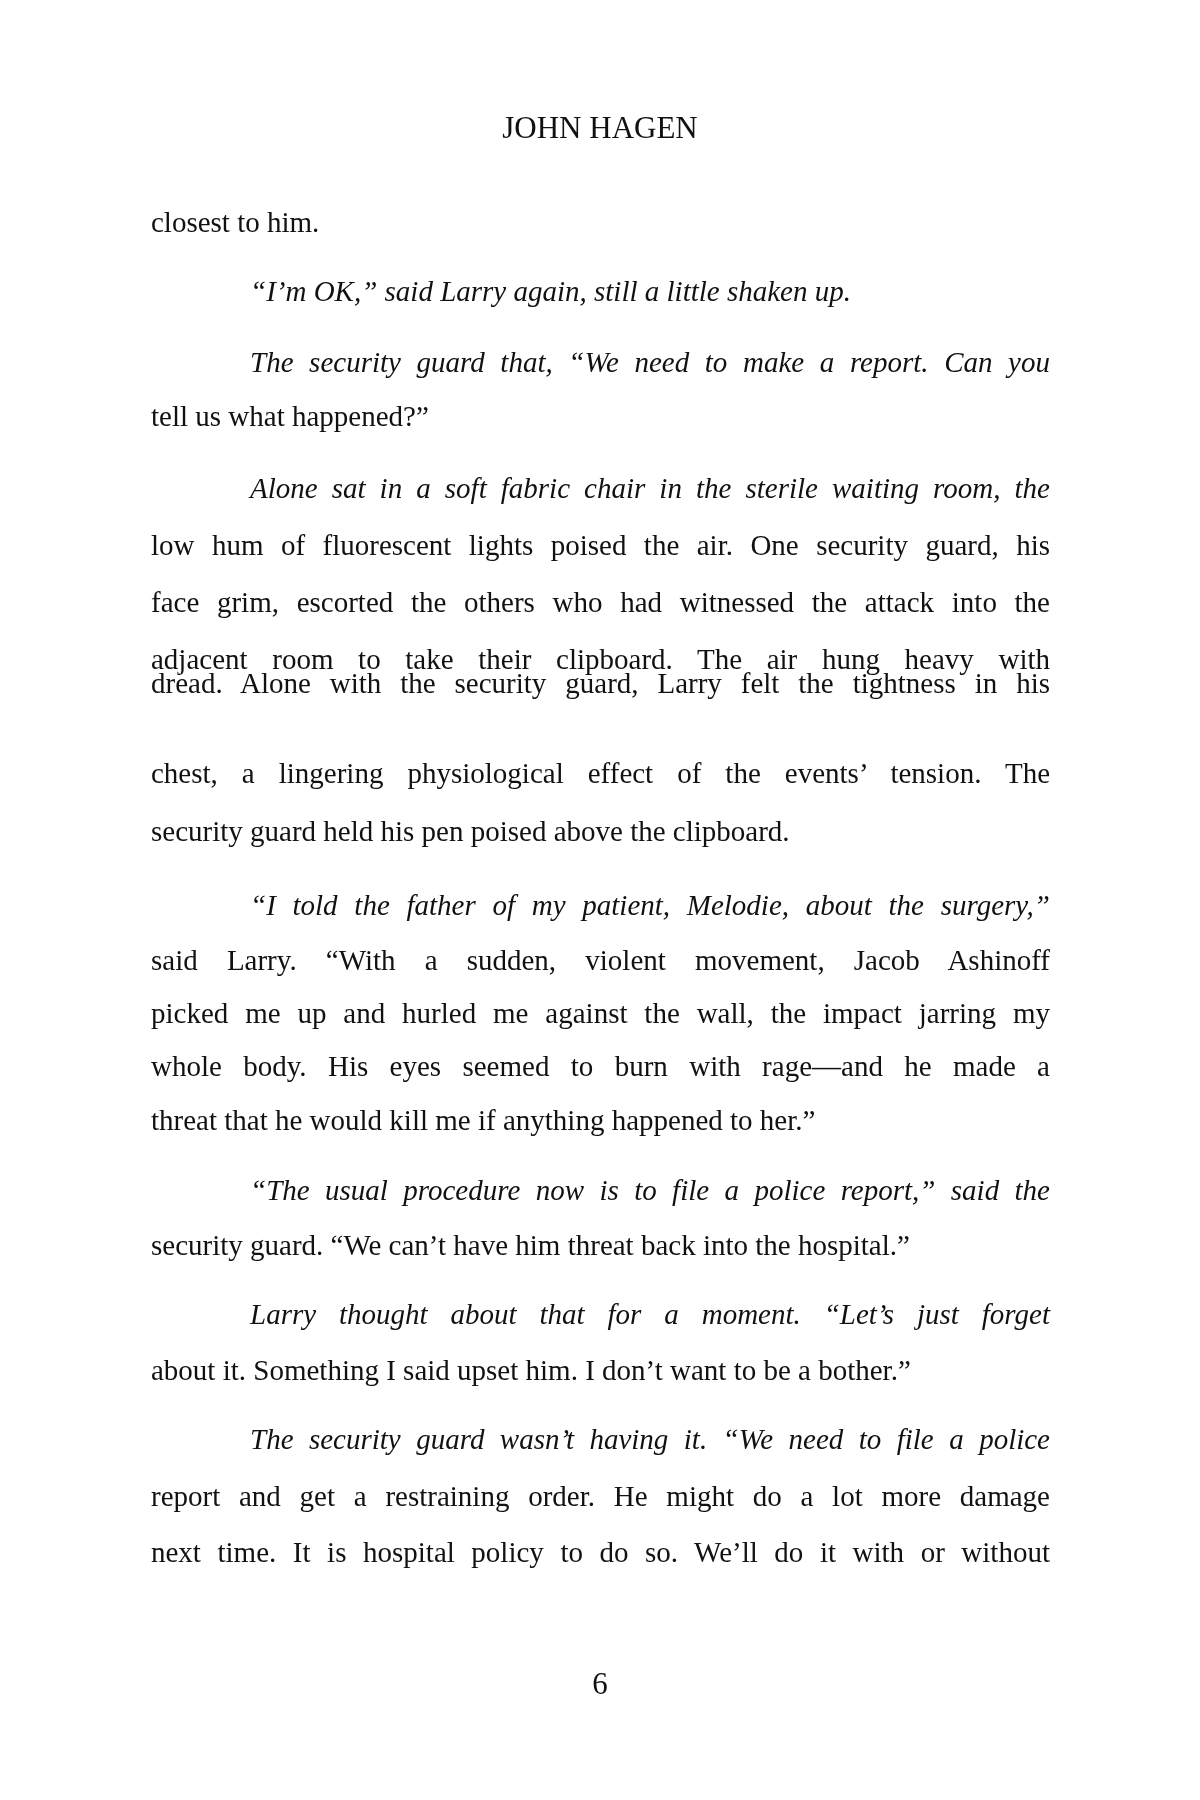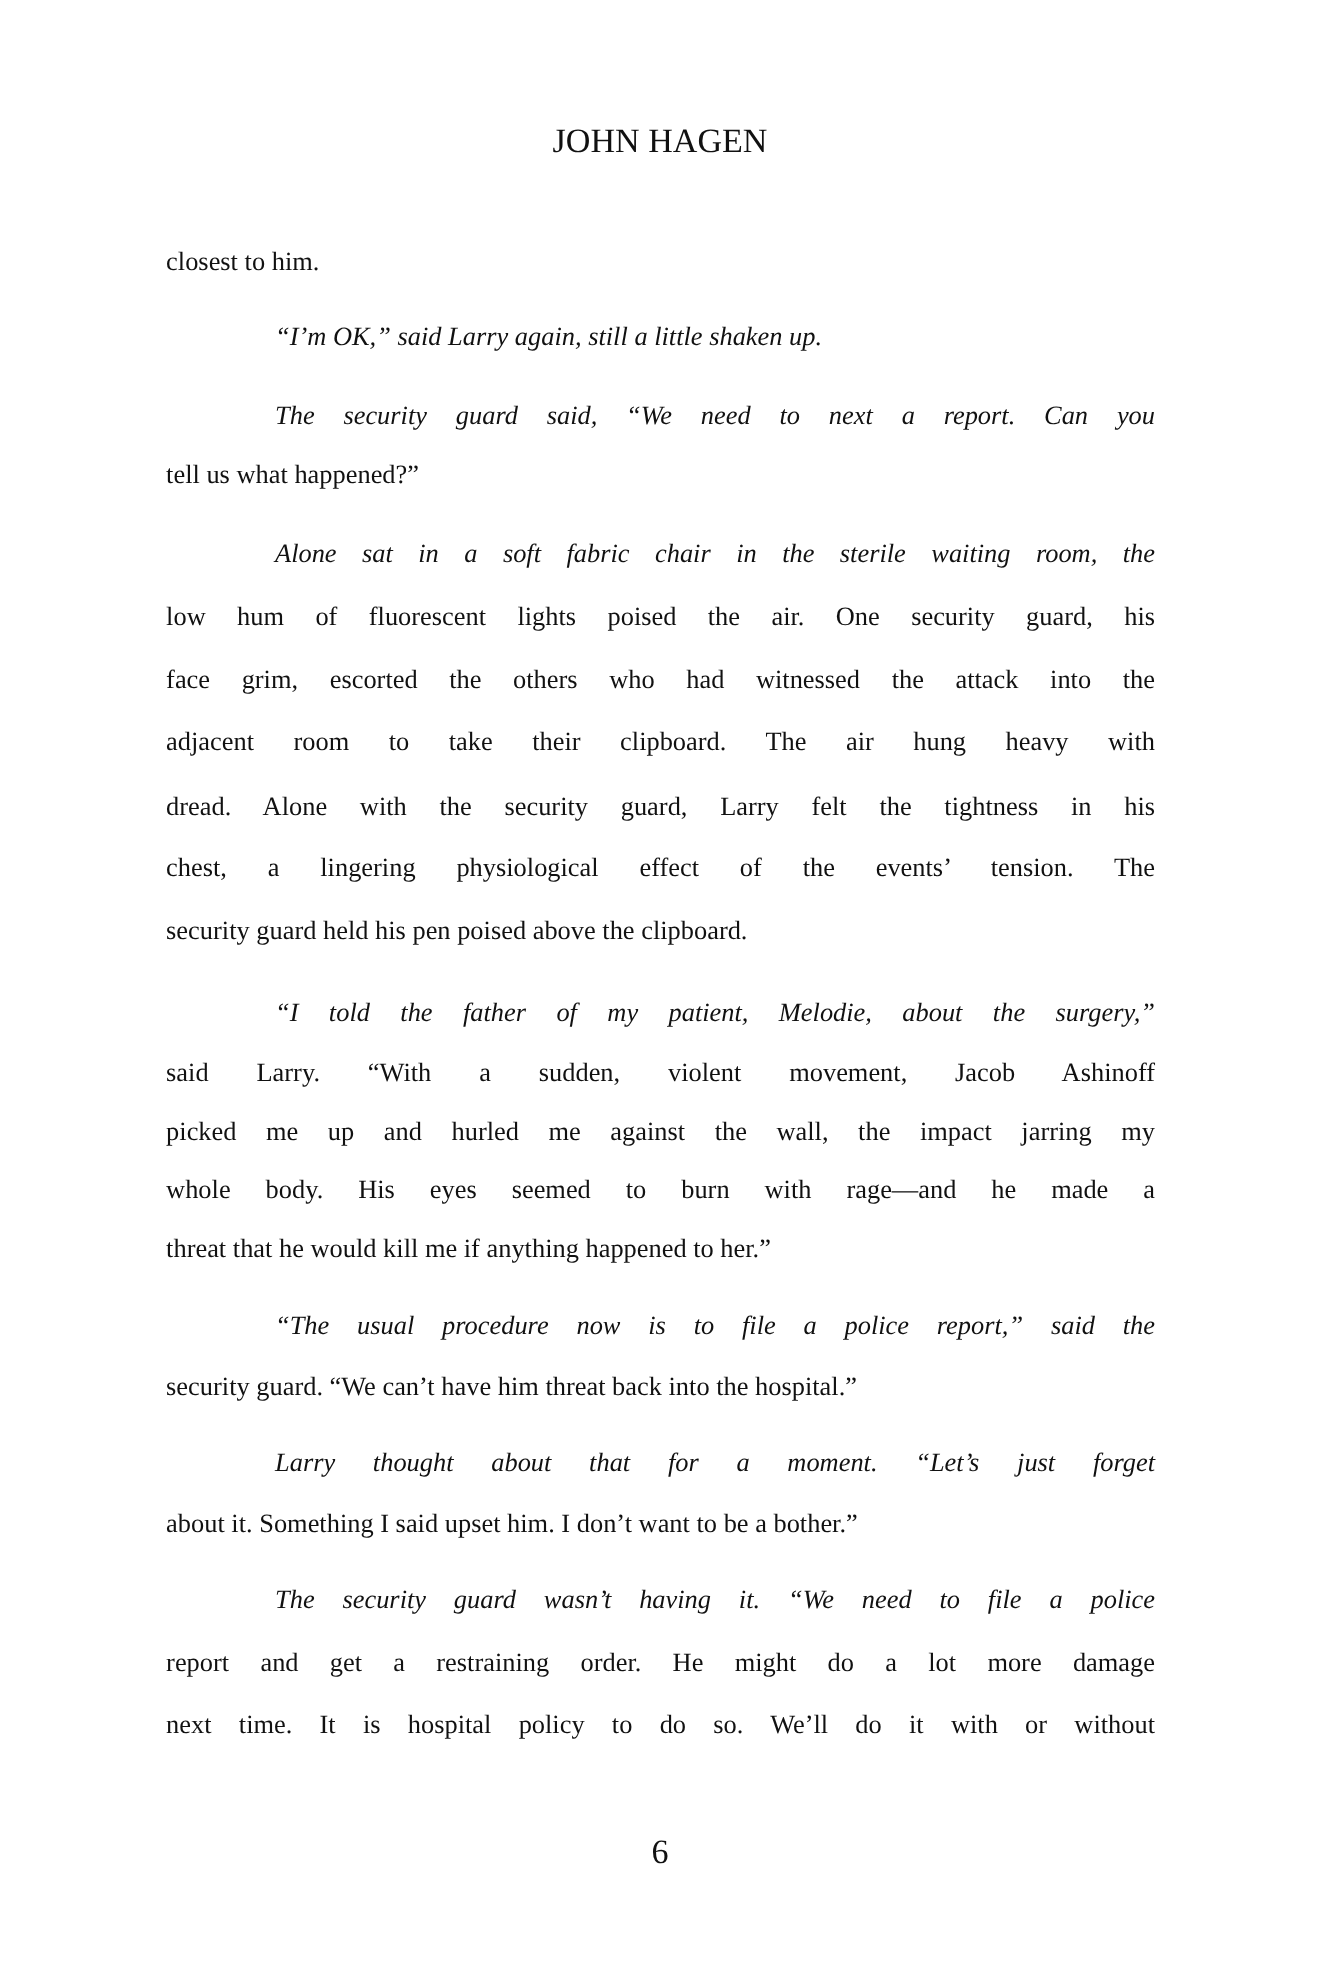--- a/index.html
+++ b/index.html
@@ -1,44 +1,44 @@
 <!DOCTYPE html>
 <html><head>
 <meta charset="utf-8">
 <style>
   html, body { margin: 0; padding: 0; background: #ffffff; }
   body { width: 1200px; height: 1800px; position: relative; overflow: hidden;
          font-family: "Liberation Serif", "DejaVu Serif", serif; color: #111111; }
   .header { position: absolute; left: 0; width: 1200px; text-align: center;
             font-size: 31px; line-height: 1; top: 112px; letter-spacing: 0; }
-  .line { position: absolute; left: 151px; width: 899px; font-size: 24px; line-height: 1;
-          white-space: nowrap; text-align: justify; text-align-last: justify; margin-top: 18px; }
+  .line { position: absolute; left: 151px; width: 899px; font-size: 29px; line-height: 1;
+          white-space: nowrap; text-align: justify; text-align-last: justify; }
   .line.indent { left: 250px; width: 800px; font-style: italic; }
   .line.last { text-align: left; text-align-last: left; }
   .pagenum { position: absolute; left: 0; width: 1200px; text-align: center;
              font-size: 31px; line-height: 1; top: 1668px; }
 </style>
 </head>
 <body>
 
 <div>
   <div class="header">JOHN HAGEN</div>
 
   <div class="line last" style="top:208px">closest to him.</div>
 
   <div class="line indent last" style="top:277px">“I’m OK,” said Larry again, still a little shaken up.</div>
 
-  <div class="line indent" style="top:348px">The security guard said, “We need to next a report. Can you</div>
+  <div class="line indent" style="top:348px">The security guard that, “We need to make a report. Can you</div>
   <div class="line last" style="top:402px">tell us what happened?”</div>
 
   <div class="line indent" style="top:474px">Alone sat in a soft fabric chair in the sterile waiting room, the</div>
   <div class="line" style="top:531px">low hum of fluorescent lights poised the air. One security guard, his</div>
   <div class="line" style="top:588px">face grim, escorted the others who had witnessed the attack into the</div>
   <div class="line" style="top:645px">adjacent room to take their clipboard. The air hung heavy with</div>
-  <div class="line" style="top:704px">dread. Alone with the security guard, Larry felt the tightness in his</div>
+  <div class="line" style="top:669px">dread. Alone with the security guard, Larry felt the tightness in his</div>
   <div class="line" style="top:759px">chest, a lingering physiological effect of the events’ tension. The</div>
   <div class="line last" style="top:817px">security guard held his pen poised above the clipboard.</div>
 
   <div class="line indent" style="top:891px">“I told the father of my patient, Melodie, about the surgery,”</div>
   <div class="line" style="top:946px">said Larry. “With a sudden, violent movement, Jacob Ashinoff</div>
   <div class="line" style="top:999px">picked me up and hurled me against the wall, the impact jarring my</div>
   <div class="line" style="top:1052px">whole body. His eyes seemed to burn with rage—and he made a</div>
   <div class="line last" style="top:1106px">threat that he would kill me if anything happened to her.”</div>
 
   <div class="line indent" style="top:1176px">“The usual procedure now is to file a police report,” said the</div>

